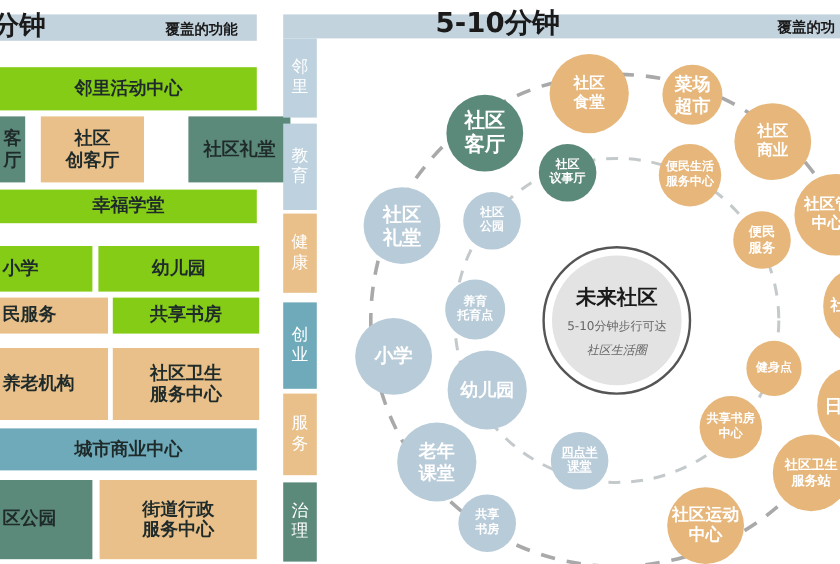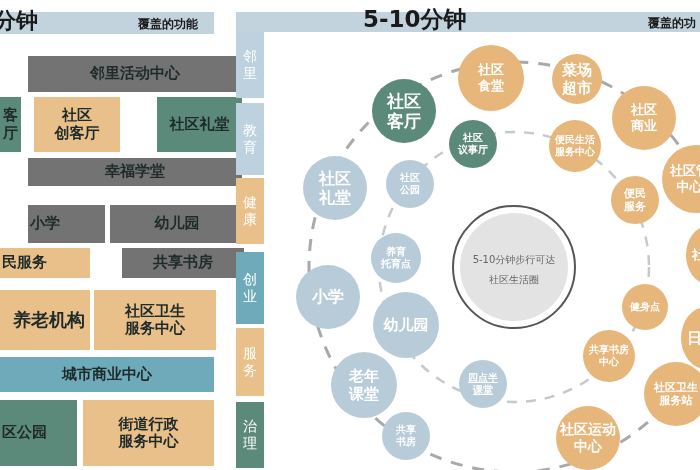--- a/index.html
+++ b/index.html
@@ -1,21 +1,21 @@
 <!DOCTYPE html>
 <html><head>
 <meta charset="utf-8">
 <style>
   * { box-sizing: border-box; margin: 0; padding: 0; }
   html, body { width: 700px; height: 470px; overflow: hidden; background: #ffffff; }
   body { position: relative; font-family: "DejaVu Sans", "Liberation Sans", sans-serif; }
 
   .abs { position: absolute; }
   .cell { position: absolute; display: flex; align-items: center; justify-content: center; text-align: center; color: #1f2a2a; font-weight: bold; line-height: 1.15; white-space: pre-line; }
-  .c-lblue { background: #737373; margin-left: 28px; }
+  .c-lblue { background: #84cc16; }
   .c-tan { background: #e9c08a; }
   .c-green { background: #5c8a7a; }
   .c-teal { background: #6eaab9; }
 
   .hdr-bar { position: absolute; background: #c3d3de; }
   .hdr-title { position: absolute; font-size: 22px; font-weight: bold; color: #1a1a1a; }
   .hdr-sub { position: absolute; font-size: 12px; font-weight: bold; color: #1a1a1a; }
 
   .side-tab { position: absolute; left: 236px; width: 28px; display: flex; align-items: center; justify-content: center; color: #ffffff; font-size: 14px; line-height: 1.2; text-align: center; white-space: pre-line; }
 
@@ -43,21 +43,21 @@
   <div class="cell c-green" style="left:129px;top:97px;width:85px;height:55px;font-size:15px;margin-left:28px;">社区礼堂</div>
 
   <div class="cell c-lblue" style="left:0;top:158px;width:214px;height:28px;font-size:15px;">幸福学堂</div>
 
   <div class="cell c-lblue" style="left:0;top:205px;width:77px;height:38px;font-size:15px;justify-content:flex-start;padding-left:2px;">小学</div>
   <div class="cell c-lblue" style="left:82px;top:205px;width:134px;height:38px;font-size:15px;">幼儿园</div>
 
   <div class="cell c-tan" style="left:0;top:248px;width:90px;height:30px;font-size:15px;justify-content:flex-start;padding-left:2px;">民服务</div>
   <div class="cell c-lblue" style="left:94px;top:248px;width:122px;height:30px;font-size:15px;">共享书房</div>
 
-  <div class="cell c-tan" style="left:0;top:290px;width:90px;height:60px;font-size:18px;justify-content:flex-start;padding-left:13px;">养老机构</div>
+  <div class="cell c-tan" style="left:0;top:290px;width:90px;height:60px;font-size:15px;justify-content:flex-start;padding-left:2px;">养老机构</div>
   <div class="cell c-tan" style="left:94px;top:290px;width:122px;height:60px;font-size:15px;">社区卫生
 服务中心</div>
 
   <div class="cell c-teal" style="left:0;top:357px;width:214px;height:35px;font-size:15px;">城市商业中心</div>
 
   <div class="cell c-green" style="left:0;top:400px;width:77px;height:66px;font-size:15px;justify-content:flex-start;padding-left:2px;">区公园</div>
   <div class="cell c-tan" style="left:83px;top:400px;width:131px;height:66px;font-size:15px;">街道行政
 服务中心</div>
 </div>
 
@@ -79,22 +79,23 @@
   <div class="side-tab" style="top:402px;height:66px;background:#5c8a7a;">治
 理</div>
 
   <svg class="abs" style="left:264px;top:32px;" width="436" height="438">
     <circle cx="250" cy="235" r="205" fill="none" stroke="#a9a9a9" stroke-width="3" stroke-dasharray="12 10"></circle>
     <circle cx="250" cy="235" r="135" fill="none" stroke="#c4c9cc" stroke-width="2.5" stroke-dasharray="10 9"></circle>
   </svg>
 
   <div class="center-ring">
     <div class="center-inner">
+      <div style="font-size:17px;font-weight:bold;color:#1a1a1a;">未来社区</div>
       <div style="font-size:10px;color:#666;margin-top:6px;">5-10分钟步行可达</div>
-      <div style="font-size:10px;color:#666;margin-top:6px;">社区生活圈</div>
+      <div style="font-size:10px;color:#666;margin-top:6px;font-style:italic;">社区生活圈</div>
     </div>
   </div>
 
   <div class="bubble b-green" style="left:372px;top:79px;width:64px;height:64px;font-size:17px;">社区
 客厅</div>
   <div class="bubble b-green" style="left:449px;top:120px;width:48px;height:48px;font-size:10px;">社区
 议事厅</div>
   <div class="bubble b-tan" style="left:458px;top:45px;width:66px;height:66px;font-size:13px;">社区
 食堂</div>
   <div class="bubble b-tan" style="left:552px;top:54px;width:50px;height:50px;font-size:15px;">菜场

